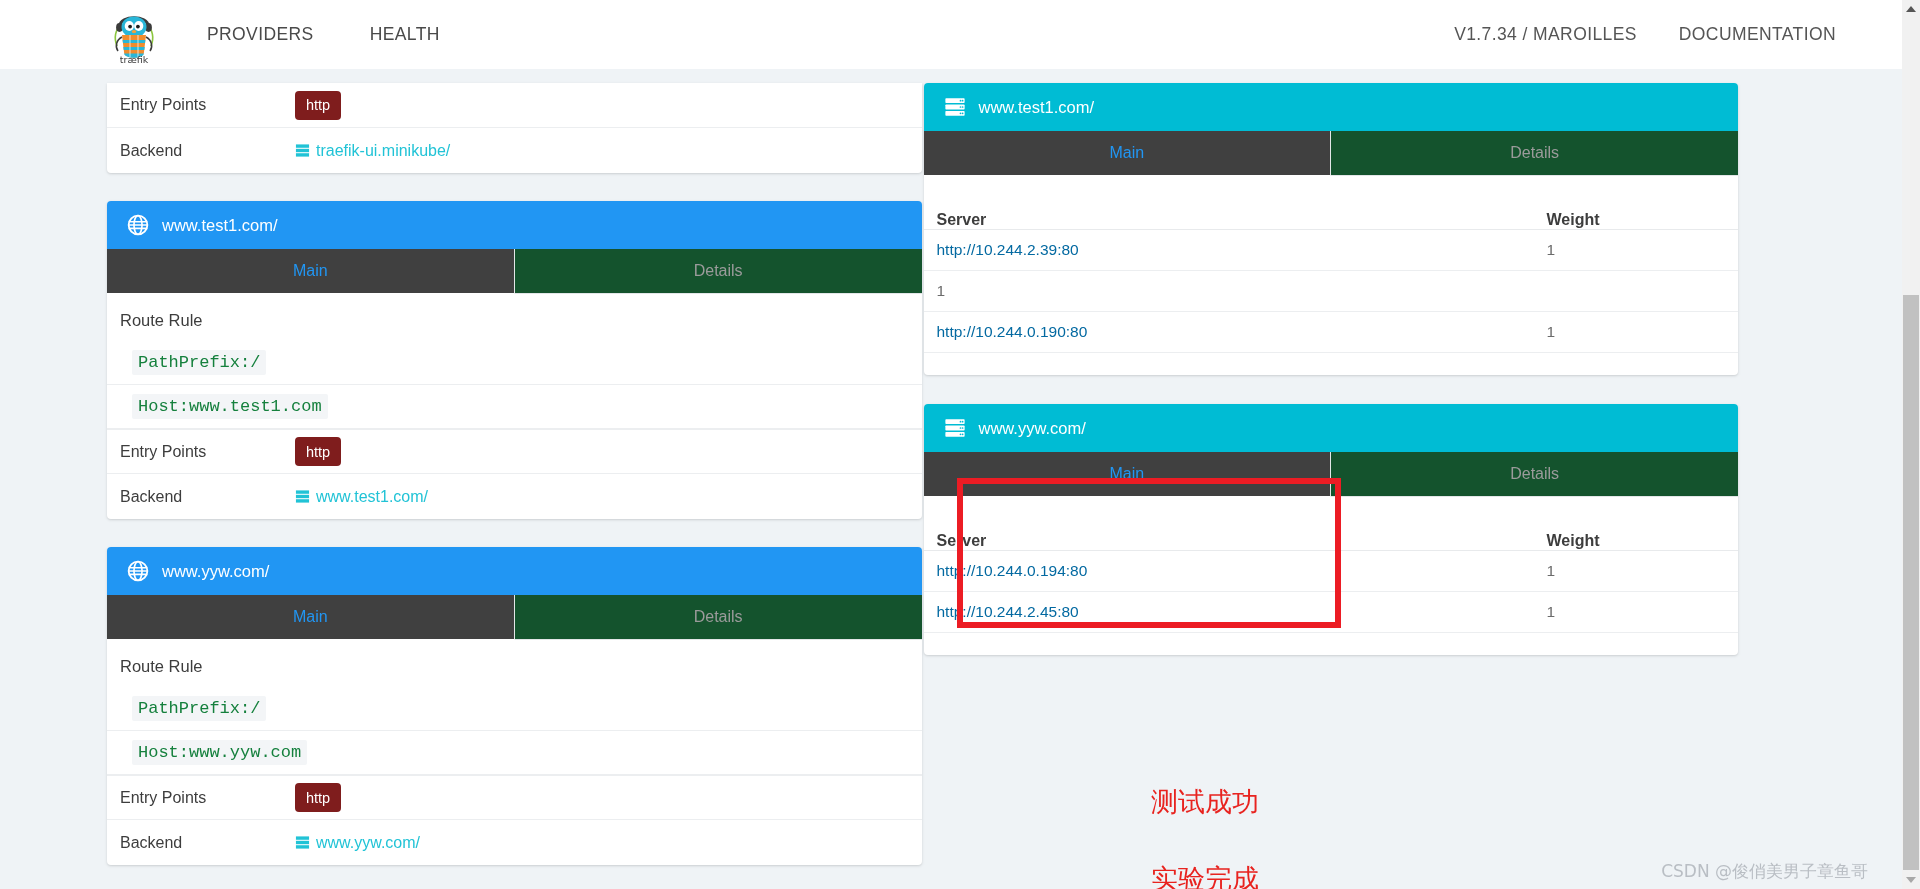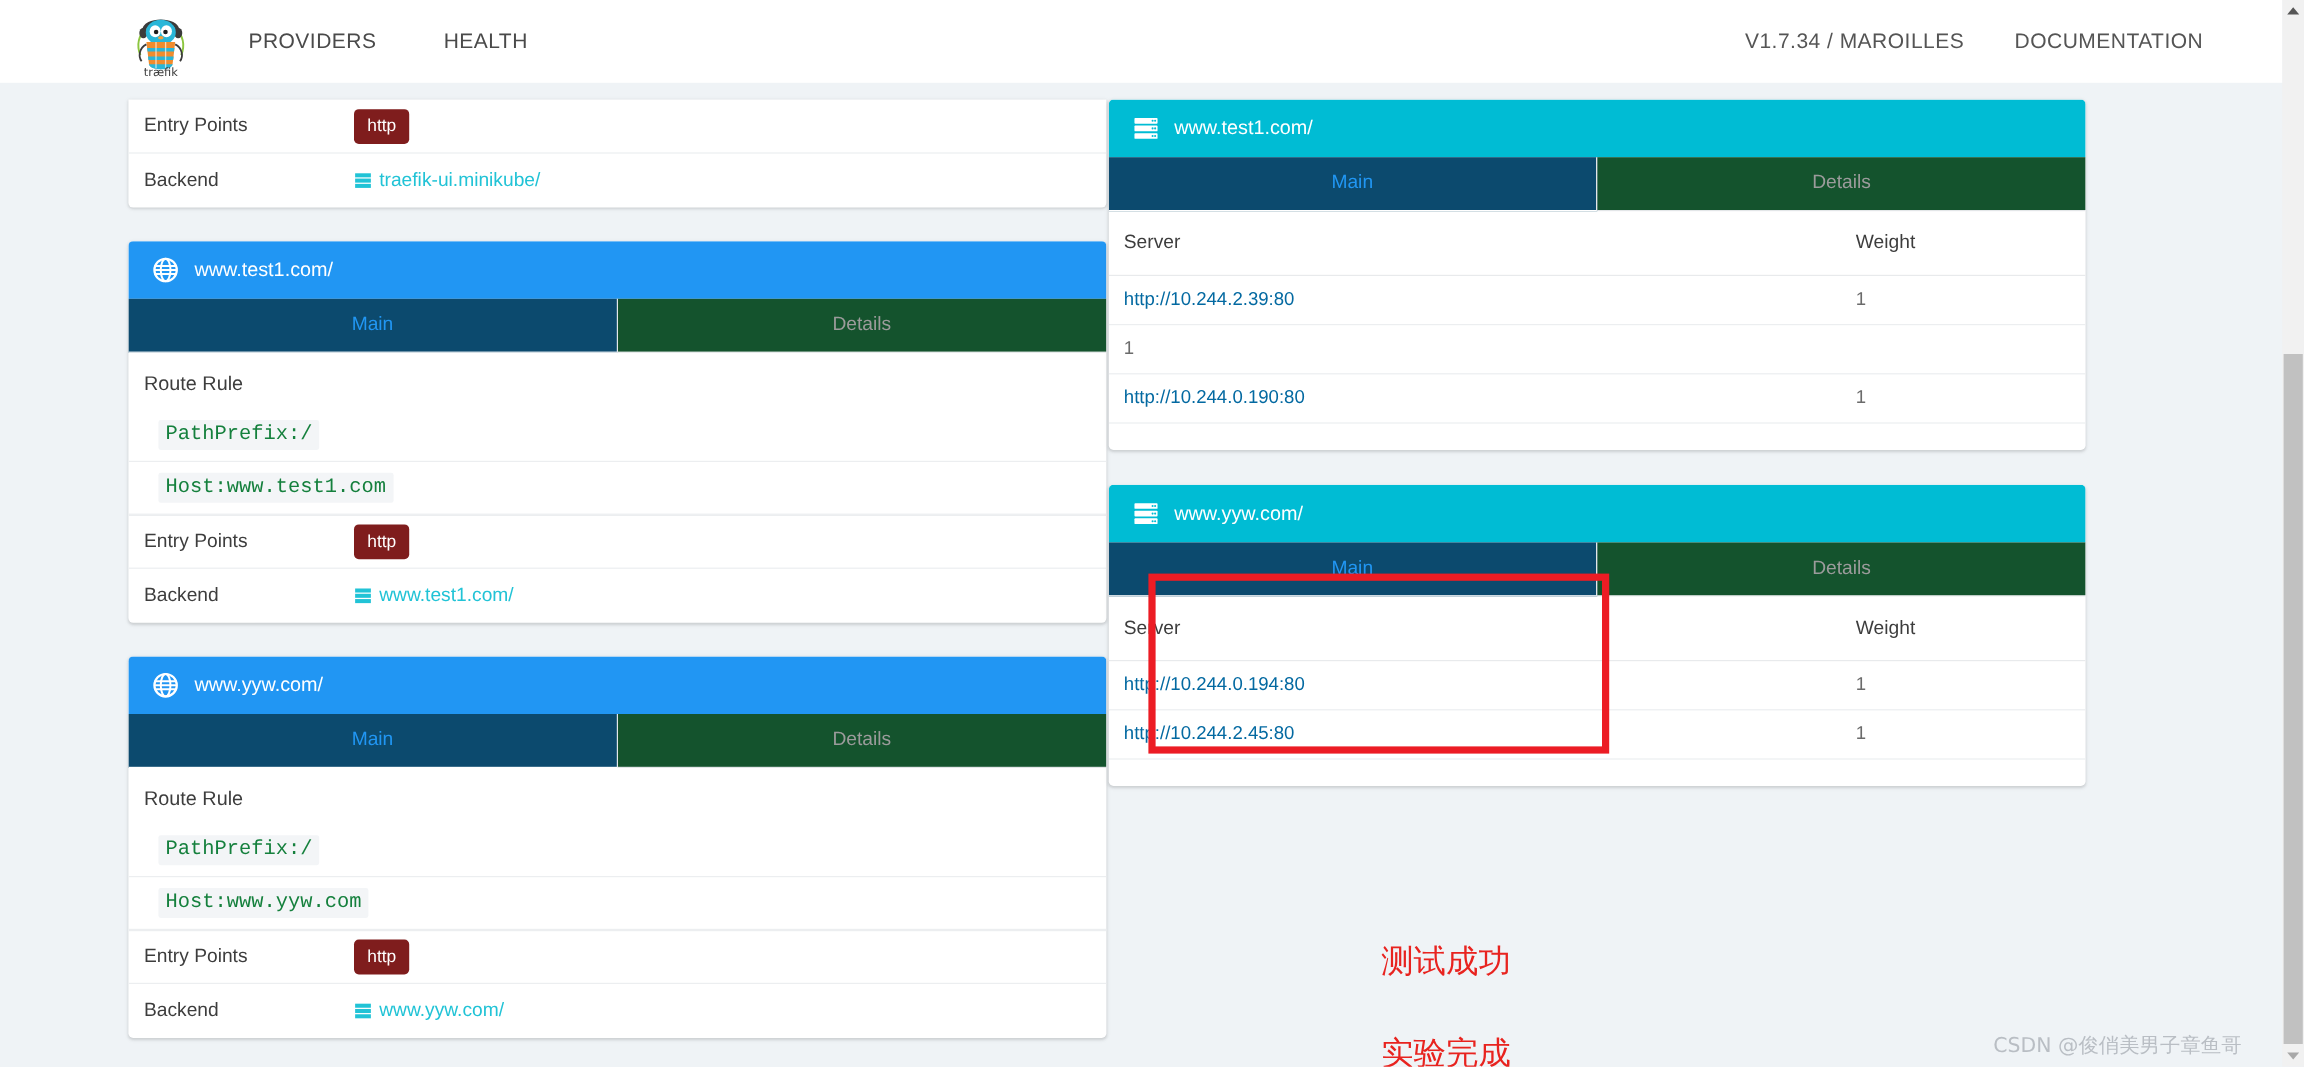--- a/index.html
+++ b/index.html
@@ -129,21 +129,21 @@
   }
 
   .tab {
     flex: 1;
     display: flex;
     align-items: center;
     justify-content: center;
     font-size: 16px;
     cursor: pointer;
     position: relative;
-    background: #0c4a6e;
+    background: #404040;
   }
 
   .tab.active {
     color: #2196f3;
     border-right: 1px solid #e3e6e8;
     border-bottom: 1px solid #fff;
     margin-bottom: -1px;
     z-index: 2;
   }
 
@@ -218,26 +218,27 @@
 
   .backend-link .mini-icon {
     width: 15px; height: 15px;
     margin-right: 6px;
     display: inline-flex; align-items: center;
   }
 
   
   .table-head {
     display: flex;
-    align-items: center;
+    align-items: flex-end;
     height: 54px;
     padding: 0 13px;
     border-bottom: 1px solid #e8eaec;
     font-size: 16px;
     color: #3d3d3d;
+    font-weight: bold;
   }
 
   .table-row {
     display: flex;
     align-items: center;
     height: 41px;
     padding: 0 13px;
     border-bottom: 1px solid #eceef0;
     font-size: 15.5px;
   }

